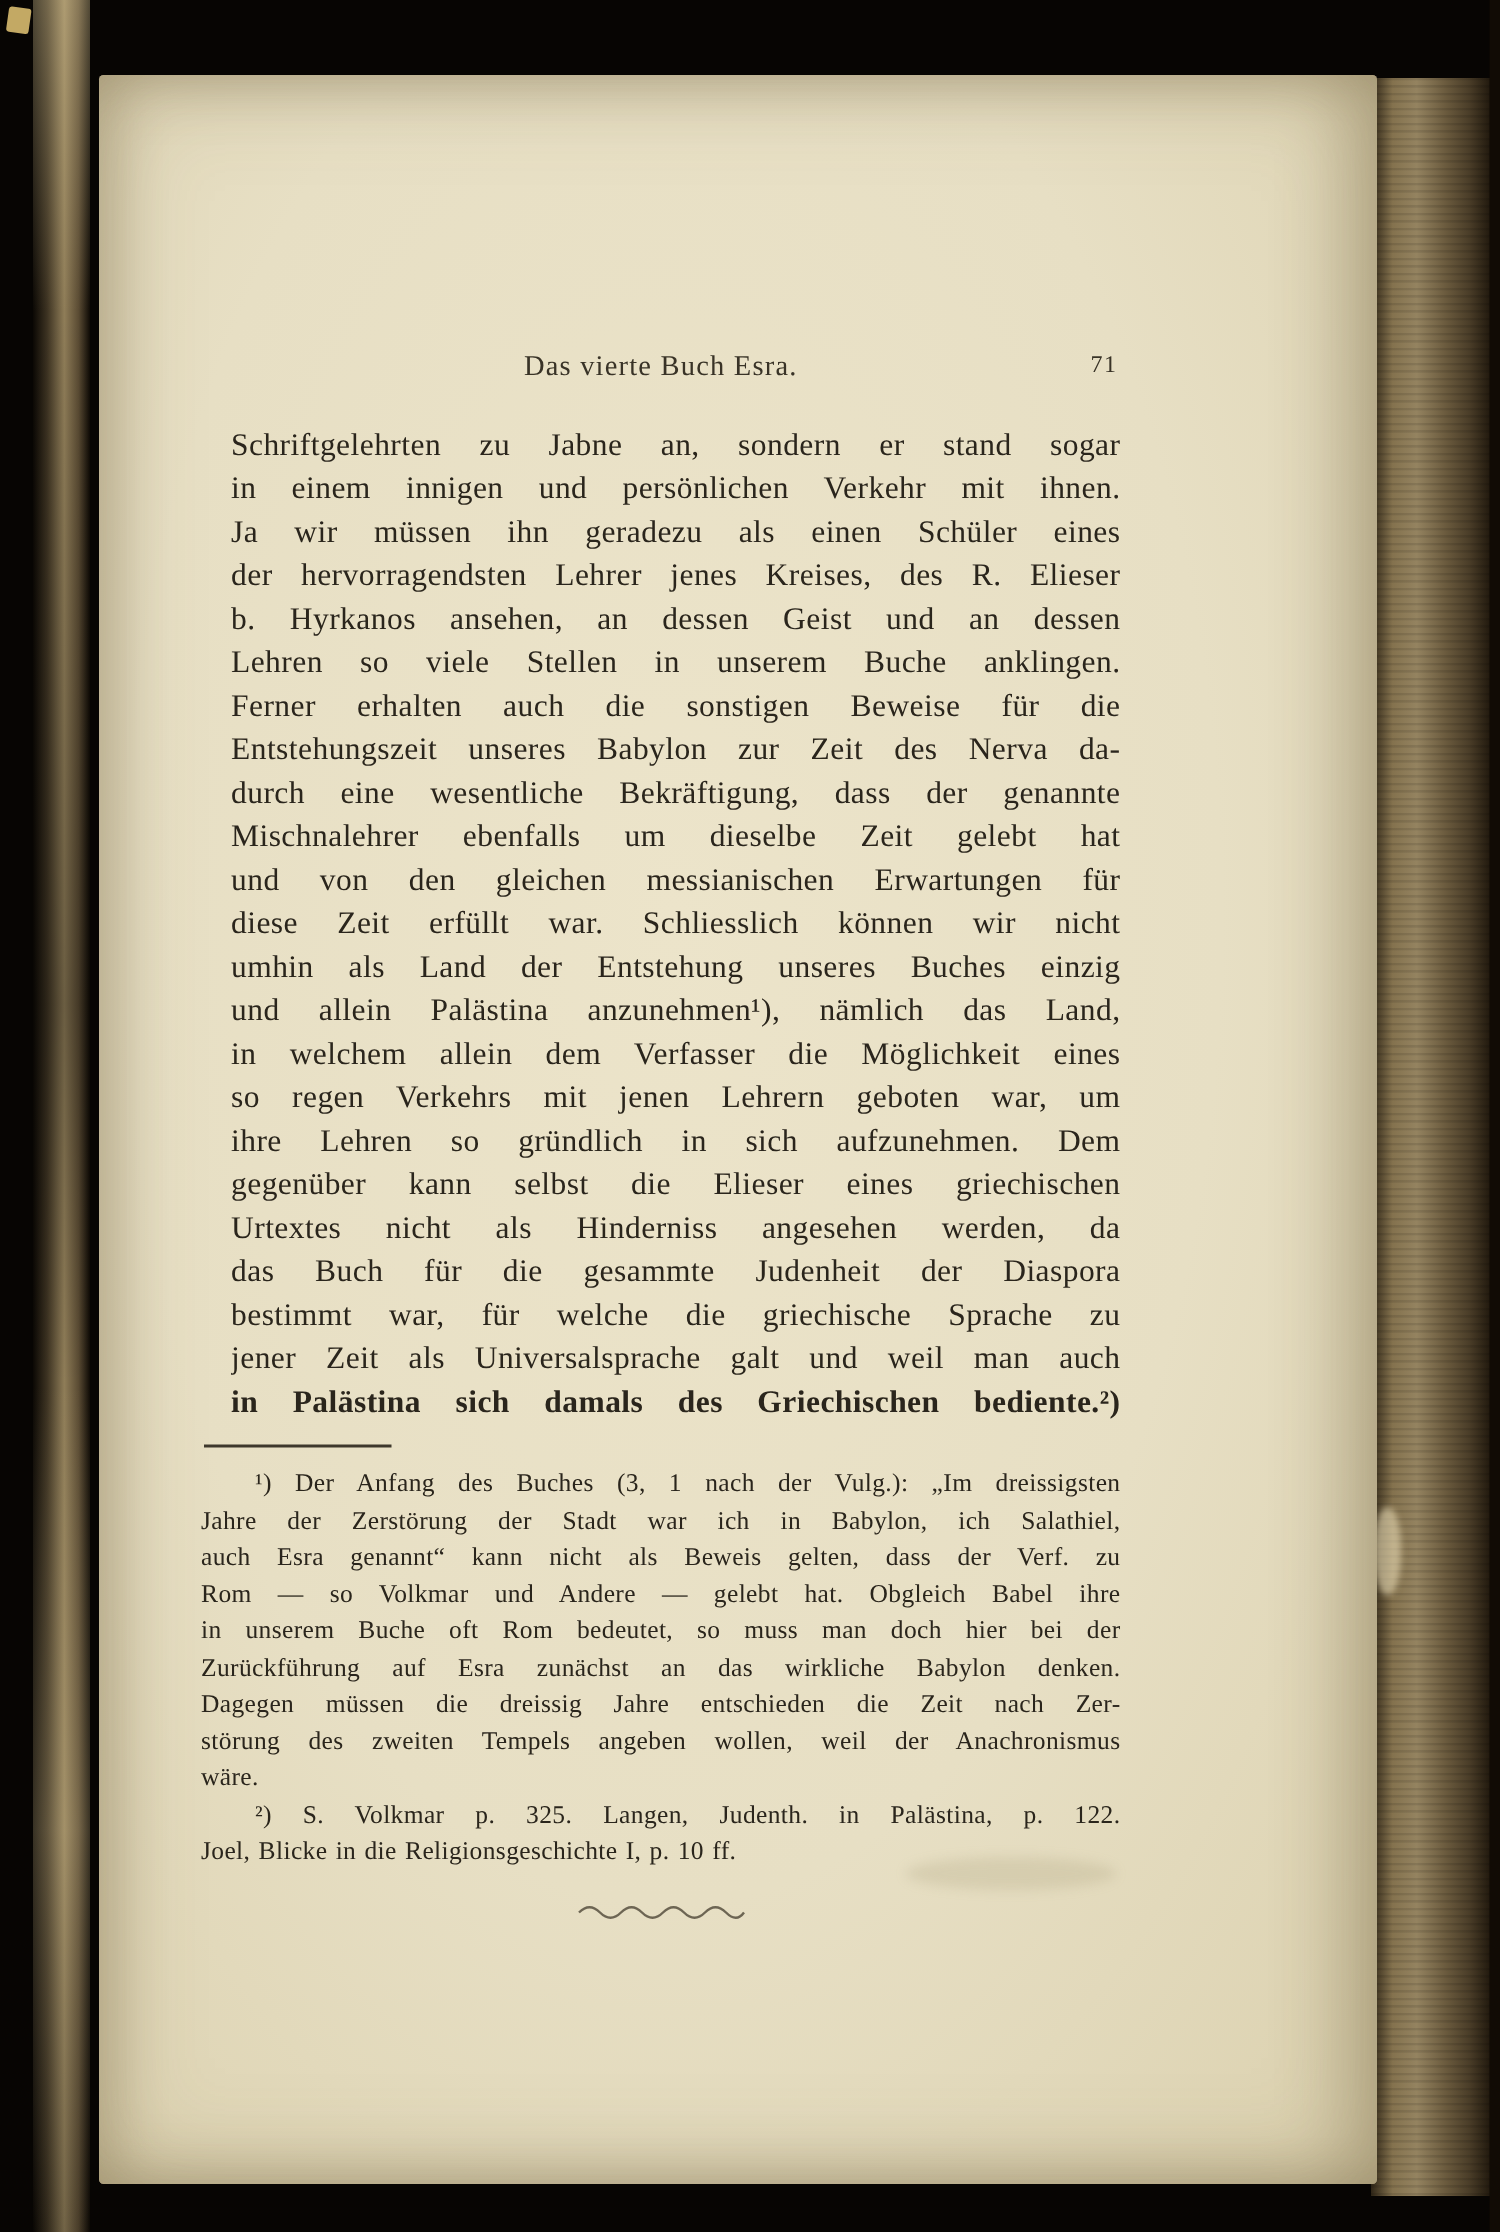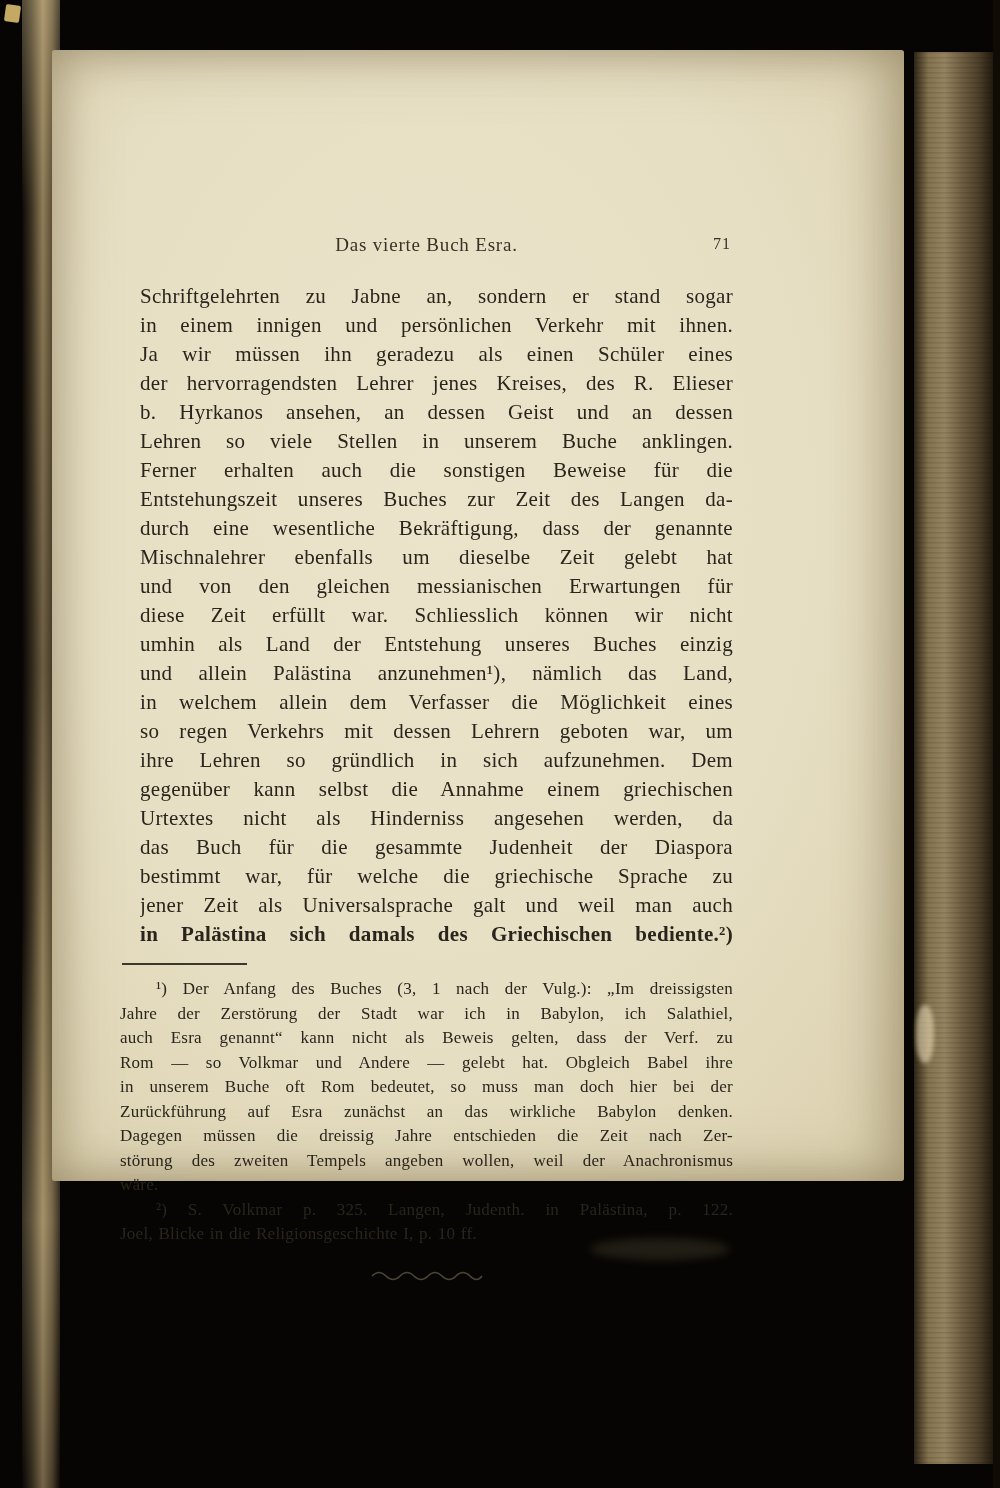--- a/index.html
+++ b/index.html
@@ -35,21 +35,21 @@
     background:repeating-linear-gradient(to bottom, rgba(0,0,0,.10) 0 1px, rgba(255,255,255,0) 2px 5px);
   }
   .right-notch{
     position:absolute; left:916px; top:1005px; width:18px; height:58px;
     background:rgba(242,230,192,.55); border-radius:45%; filter:blur(2px);
   }
   .far-right{ position:absolute; right:0; top:0; width:7px; height:100%; background:#110b05; }
 
   
   .page{
-    position:absolute; left:52px; top:50px; width:852px; height:1131px;
+    position:absolute; left:66px; top:50px; width:852px; height:1406px;
     background:radial-gradient(ellipse at 45% 40%, #ece4ca 0%, #e7dfc4 55%, #ddd3b2 92%);
     border-radius:3px;
     box-shadow: inset 0 0 70px rgba(120,100,60,.25),
                 inset -22px 0 45px rgba(100,85,50,.28),
                 inset 16px 0 32px rgba(100,85,50,.20);
   }
   .stain{
     position:absolute; left:538px; top:1188px; width:140px; height:22px;
     background:rgba(150,138,98,.18); filter:blur(4px); border-radius:50%;
   }
@@ -100,31 +100,31 @@
       </div>
 
       <div class="body-block">
           <div class="tline">Schriftgelehrten zu Jabne an, sondern er stand sogar</div>
           <div class="tline">in einem innigen und persönlichen Verkehr mit ihnen.</div>
           <div class="tline">Ja wir müssen ihn geradezu als einen Schüler eines</div>
           <div class="tline">der hervorragendsten Lehrer jenes Kreises, des R. Elieser</div>
           <div class="tline">b. Hyrkanos ansehen, an dessen Geist und an dessen</div>
           <div class="tline">Lehren so viele Stellen in unserem Buche anklingen.</div>
           <div class="tline">Ferner erhalten auch die sonstigen Beweise für die</div>
-          <div class="tline">Entstehungszeit unseres Buches zur Zeit des Langen da-</div>
+          <div class="tline">Entstehungszeit unseres Babylon zur Zeit des Nerva da-</div>
           <div class="tline">durch eine wesentliche Bekräftigung, dass der genannte</div>
           <div class="tline">Mischnalehrer ebenfalls um dieselbe Zeit gelebt hat</div>
           <div class="tline">und von den gleichen messianischen Erwartungen für</div>
           <div class="tline">diese Zeit erfüllt war. Schliesslich können wir nicht</div>
           <div class="tline">umhin als Land der Entstehung unseres Buches einzig</div>
           <div class="tline">und allein Palästina anzunehmen¹), nämlich das Land,</div>
           <div class="tline">in welchem allein dem Verfasser die Möglichkeit eines</div>
-          <div class="tline">so regen Verkehrs mit dessen Lehrern geboten war, um</div>
+          <div class="tline">so regen Verkehrs mit jenen Lehrern geboten war, um</div>
           <div class="tline">ihre Lehren so gründlich in sich aufzunehmen. Dem</div>
-          <div class="tline">gegenüber kann selbst die Annahme einem griechischen</div>
+          <div class="tline">gegenüber kann selbst die Elieser eines griechischen</div>
           <div class="tline">Urtextes nicht als Hinderniss angesehen werden, da</div>
           <div class="tline">das Buch für die gesammte Judenheit der Diaspora</div>
           <div class="tline">bestimmt war, für welche die griechische Sprache zu</div>
           <div class="tline">jener Zeit als Universalsprache galt und weil man auch</div>
           <div class="tline tline-last">in Palästina sich damals des Griechischen bediente.²)</div>
         </div>
 
       <div class="separator"></div>
 
       <div class="footnote">

